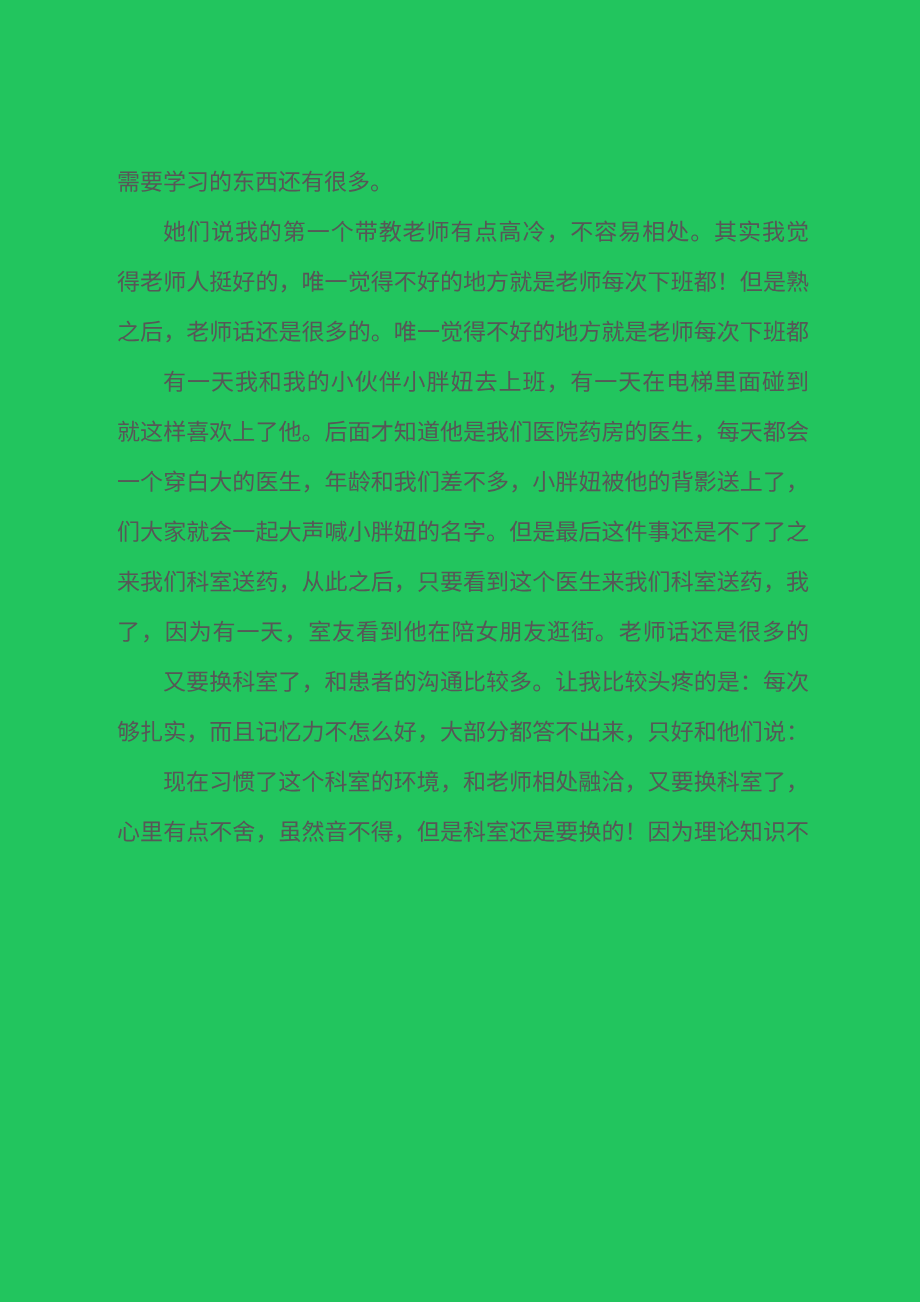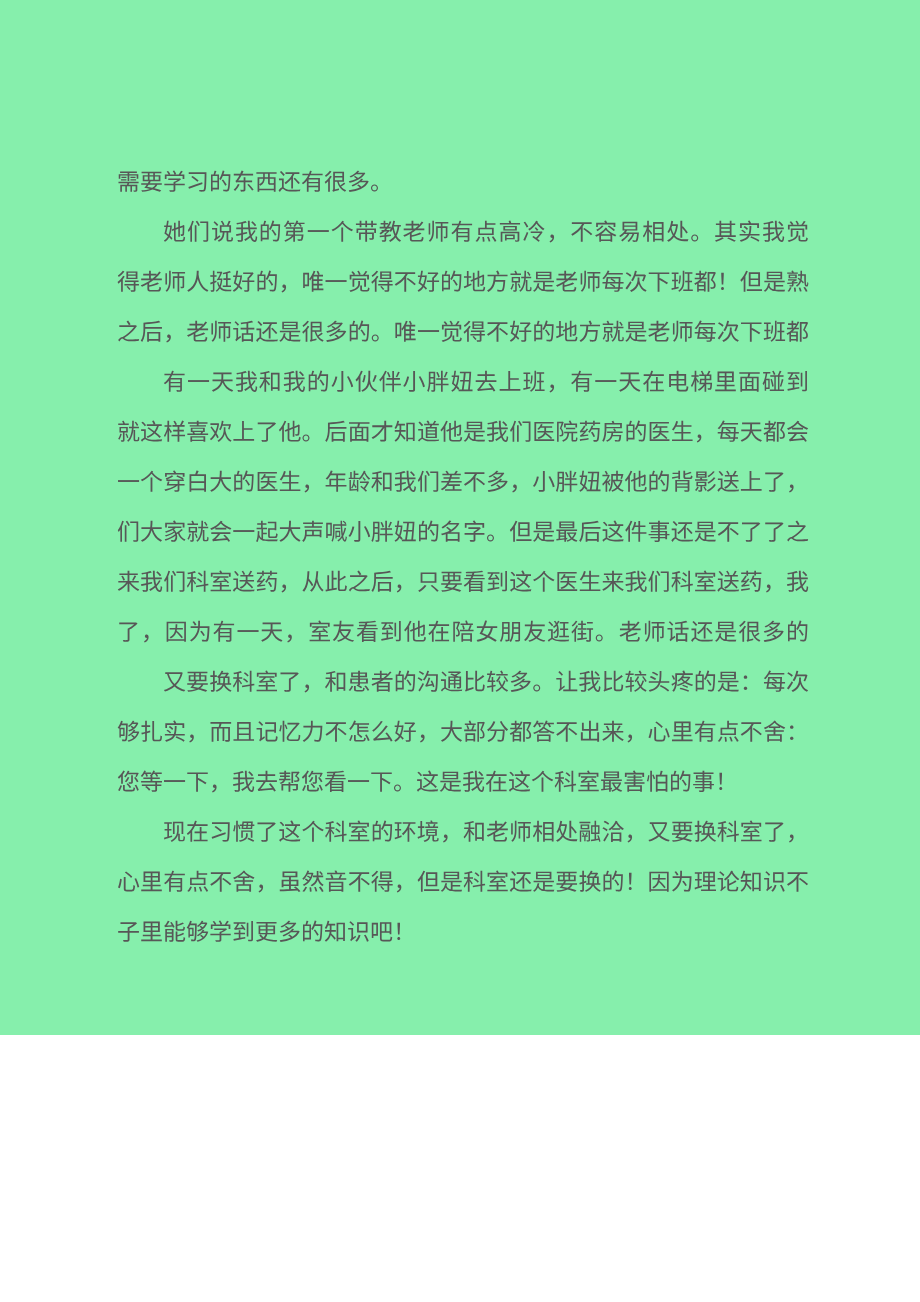--- a/index.html
+++ b/index.html
@@ -3,22 +3,22 @@
 <meta charset="utf-8">
 <style>
   html, body {
     margin: 0;
     padding: 0;
     background: #ffffff;
   }
   .page {
     position: relative;
     width: 920px;
-    height: 1035px;
-    background: #86efac;
+    height: 1302px;
+    background: #22c55e;
     overflow: hidden;
     font-family: "Liberation Serif", serif;
   }
   .text-block {
     position: absolute;
     left: 117px;
     top: 158px;
     width: 692px;
     font-size: 23px;
     color: #575757;
@@ -49,19 +49,17 @@
       <div class="line indent">她们说我的第一个带教老师有点高冷，不容易相处。其实我觉</div>
       <div class="line">得老师人挺好的，唯一觉得不好的地方就是老师每次下班都！但是熟了</div>
       <div class="line">之后，老师话还是很多的。唯一觉得不好的地方就是老师每次下班都</div>
       <div class="line indent">有一天我和我的小伙伴小胖妞去上班，有一天在电梯里面碰到</div>
       <div class="line">就这样喜欢上了他。后面才知道他是我们医院药房的医生，每天都会</div>
       <div class="line">一个穿白大的医生，年龄和我们差不多，小胖妞被他的背影送上了，</div>
       <div class="line">们大家就会一起大声喊小胖妞的名字。但是最后这件事还是不了了之</div>
       <div class="line">来我们科室送药，从此之后，只要看到这个医生来我们科室送药，我</div>
       <div class="line">了，因为有一天，室友看到他在陪女朋友逛街。老师话还是很多的</div>
       <div class="line indent">又要换科室了，和患者的沟通比较多。让我比较头疼的是：每次</div>
-      <div class="line">够扎实，而且记忆力不怎么好，大部分都答不出来，心里有点不舍：</div>
-      <div class="line last">您等一下，我去帮您看一下。这是我在这个科室最害怕的事！</div>
+      <div class="line">够扎实，而且记忆力不怎么好，大部分都答不出来，只好和他们说：</div>
       <div class="line indent">现在习惯了这个科室的环境，和老师相处融洽，又要换科室了，</div>
       <div class="line">心里有点不舍，虽然音不得，但是科室还是要换的！因为理论知识不</div>
-      <div class="line last">子里能够学到更多的知识吧！</div>
     </div>
 </div>
 
 </body></html>

